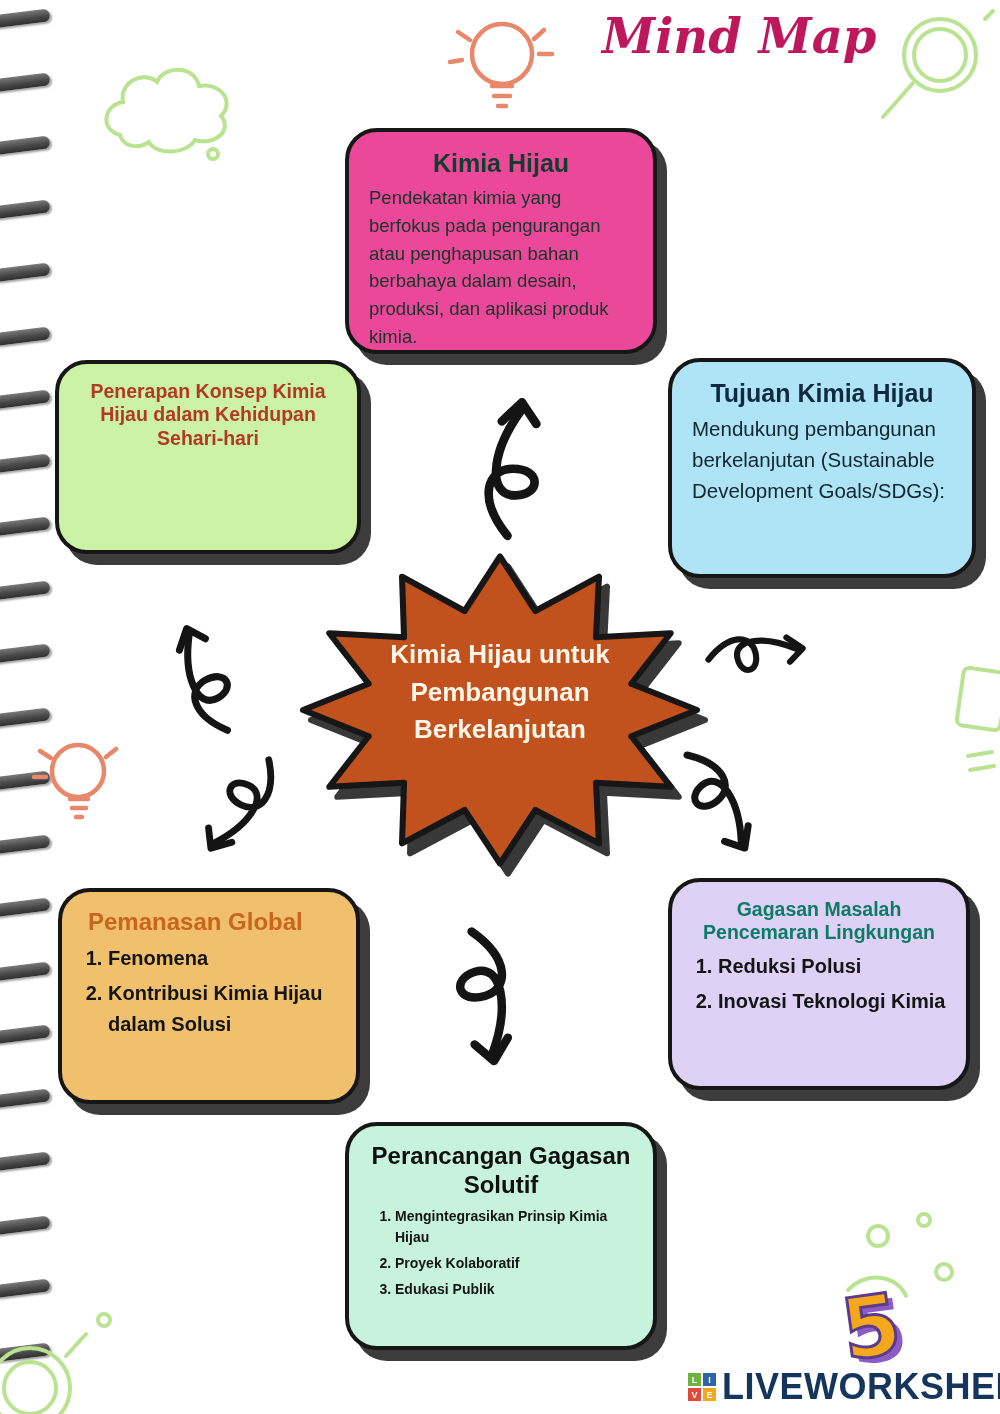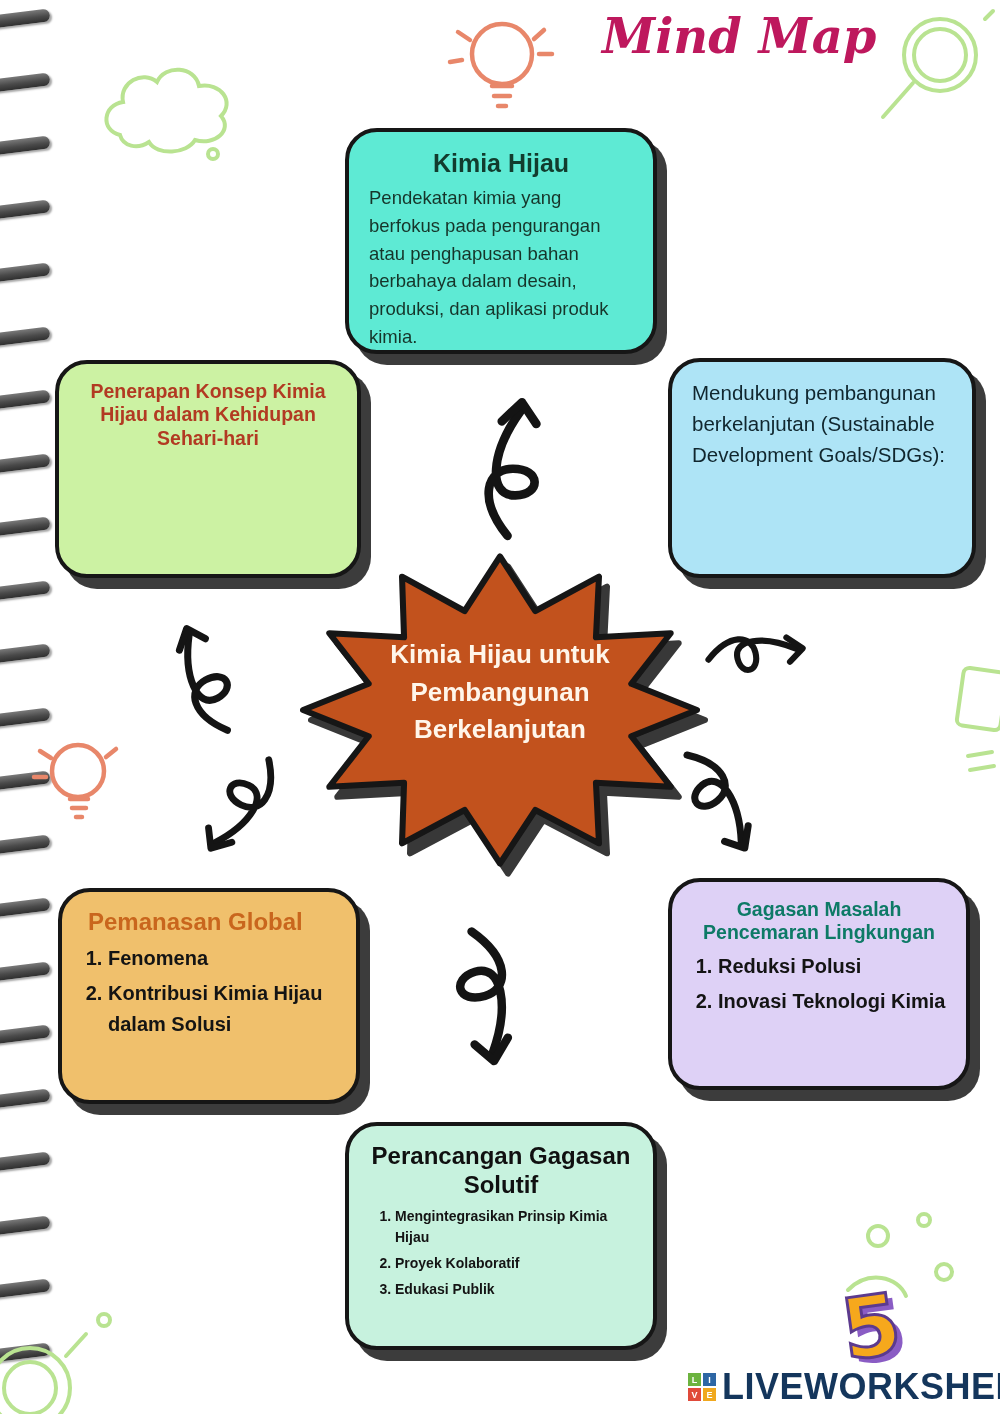--- a/index.html
+++ b/index.html
@@ -19,22 +19,22 @@
     font-family:"DejaVu Serif","Liberation Serif",serif;
     font-style:italic;font-weight:bold;font-size:48px;color:#be185d;
   }
   
   .box{position:absolute;border:4px solid #161616;border-radius:32px;
     box-shadow:10px 11px 0 rgba(33,33,33,.88);box-sizing:border-box;padding:16px 20px;}
   .box h2{margin:0 0 6px 0;text-align:center;font-size:25px;line-height:1.2;color:#123c2e;}
   .box .body{font-size:18.5px;line-height:1.5;color:#16352a;}
   .box ol{margin:6px 0 0 0;padding-left:26px;font-size:20px;line-height:1.55;color:#141414;font-weight:600;}
   .box ol li{margin-bottom:4px;}
-  .box-top{left:345px;top:128px;width:312px;height:226px;background:#5eead4;}
-  .box-left-top{left:55px;top:360px;width:306px;height:218px;background:#ccf2a3;}
+  .box-top{left:345px;top:128px;width:312px;height:226px;background:#ec4899;}
+  .box-left-top{left:55px;top:360px;width:306px;height:194px;background:#ccf2a3;}
   .box-left-top h2{color:#b23a22;font-size:19.5px;}
   .box-right-top{left:668px;top:358px;width:308px;height:220px;background:#aee4f6;}
   .box-right-top h2{font-size:25px;color:#0f2a40;text-align:center;}
   .box-right-top .body{font-size:20.5px;color:#10262e;}
   .box-left-bottom{left:58px;top:888px;width:302px;height:216px;background:#f0c06c;}
   .box-left-bottom h2{color:#c9661d;text-align:left;padding-left:6px;font-size:24px;}
   .box-right-bottom{left:668px;top:878px;width:302px;height:212px;background:#ded1f6;}
   .box-right-bottom h2{color:#0d7a66;font-size:19.5px;}
   .box-bottom{left:345px;top:1122px;width:312px;height:228px;background:#c7f2de;}
   .box-bottom h2{font-size:24px;color:#101010;}
@@ -156,20 +156,21 @@
   <div class="box box-top">
     <h2>Kimia Hijau</h2>
     <div class="body">Pendekatan kimia yang berfokus pada pengurangan atau penghapusan bahan berbahaya dalam desain, produksi, dan aplikasi produk kimia.</div>
   </div>
 
   <div class="box box-left-top">
     <h2>Penerapan Konsep Kimia Hijau dalam Kehidupan Sehari-hari</h2>
   </div>
 
   <div class="box box-right-top">
+    <h2>Tujuan Kimia Hijau</h2>
     <div class="body">Mendukung pembangunan berkelanjutan (Sustainable Development Goals/SDGs):</div>
   </div>
 
   <div class="star-wrap">
     <svg viewBox="0 0 400 320" width="404" height="324">
       <polygon points="395,160 330,186 369,236 295,232 298,292 235,259 200,312 165,259 103,292 105,232 31,236 70,186 5,160 70,134 31,84 105,88 103,28 165,62 200,8 235,62 298,28 295,88 369,84 330,134" fill="#c2521d" stroke="#161616" stroke-width="6" stroke-linejoin="round"></polygon>
     </svg>
     <div class="star-text">
       <div>Kimia Hijau untuk</div>
       <div>Pembangunan</div>

